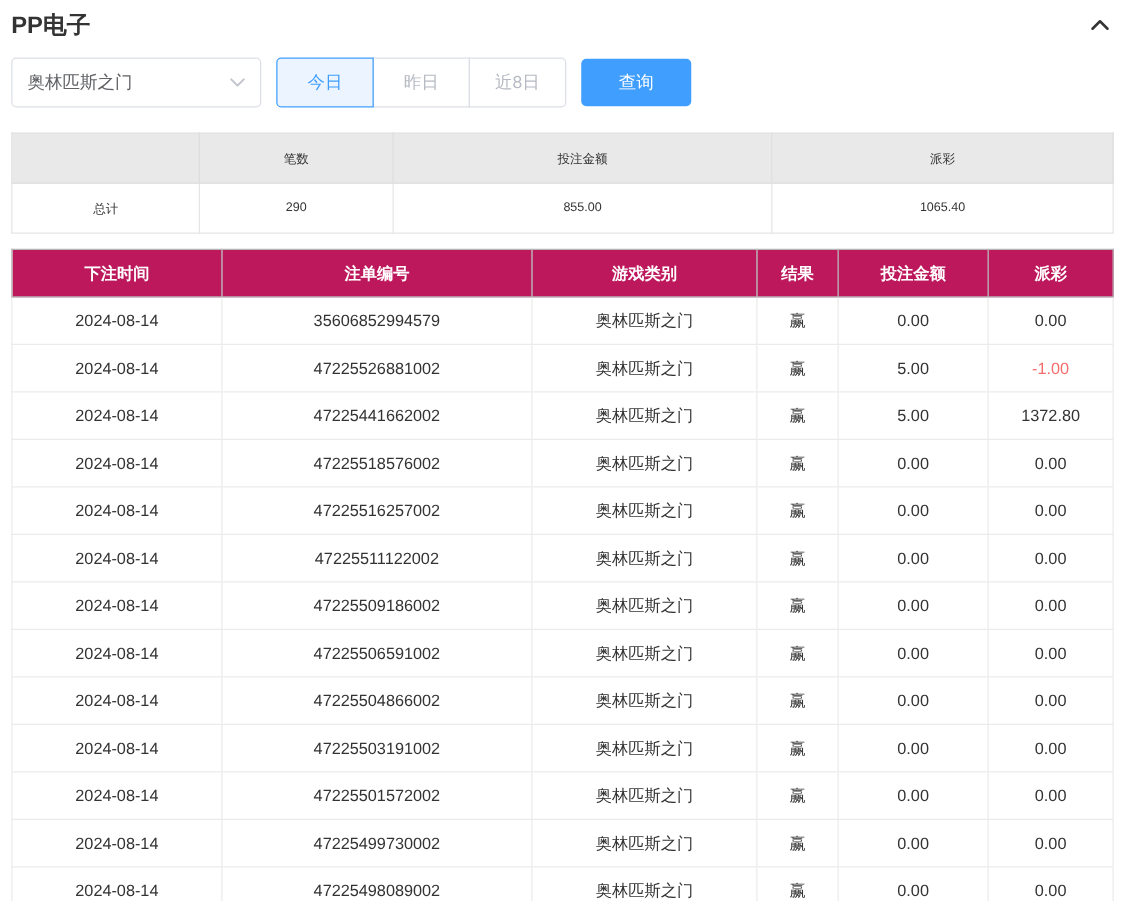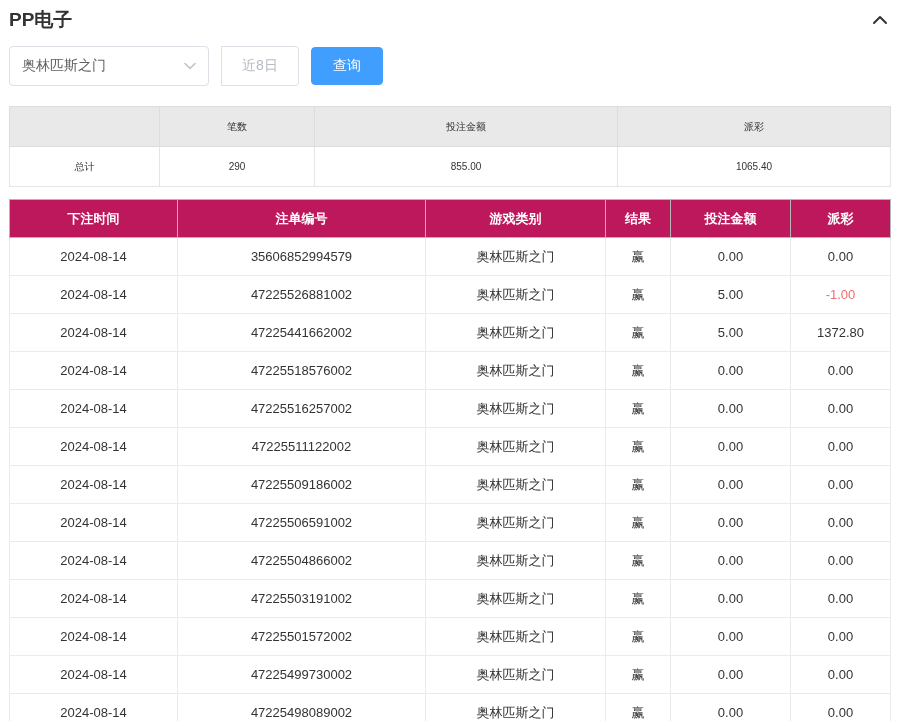--- a/index.html
+++ b/index.html
@@ -33,21 +33,21 @@
   .btn-group { display: flex; margin-left: 12px; }
   .btn {
     width: 78px; height: 40px; background: #fff; border: 1px solid #dcdfe6;
     font-size: 14px; color: #b6bac3; cursor: pointer; font-family: inherit;
   }
   .btn + .btn { margin-left: -1px; }
   .btn:first-child { border-radius: 4px 0 0 4px; }
   .btn:last-child { border-radius: 0 4px 4px 0; }
   .btn.active { background: #ecf5ff; border-color: #409eff; color: #409eff; position: relative; z-index: 1; }
   .btn-query {
-    margin-left: 12px; width: 72px; height: 38px; background: #409eff; color: #fff;
+    margin-left: 12px; width: 88px; height: 38px; background: #409eff; color: #fff;
     border: 1px solid #409eff; border-radius: 4px; font-size: 14px; cursor: pointer; font-family: inherit;
   }
 
   
   table { border-collapse: collapse; table-layout: fixed; width: 881px; }
   .summary-table { margin-top: 20px; font-size: 10px; }
   .summary-table th {
     background: #e9e9e9; height: 40px; font-weight: 400; color: #333;
     border: 1px solid #dddddd; text-align: center;
   }
@@ -89,20 +89,22 @@
       <span>奥林匹斯之门</span>
       <span>
         <svg width="12" height="8" viewBox="0 0 12 8">
           <polyline points="1,1.5 6,6.5 11,1.5" fill="none" stroke="#c0c4cc" stroke-width="1.6" stroke-linecap="round" stroke-linejoin="round"></polyline>
         </svg>
       </span>
     </div>
 
 
     <div class="btn-group">
+      <button class="btn active">今日</button>
+      <button class="btn">昨日</button>
       <button class="btn">近8日</button>
     </div>
 
     <button class="btn-query">查询</button>
   </div>
 
   <table class="summary-table">
     <colgroup>
         <col style="width:150px">
         <col style="width:155px">

